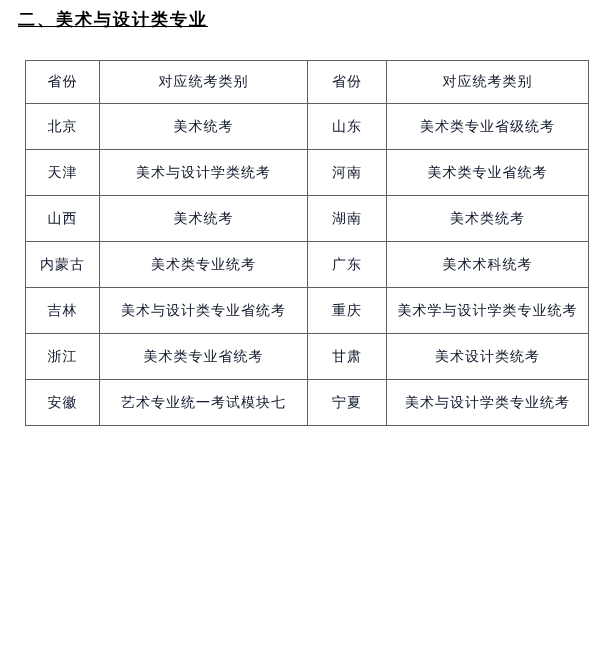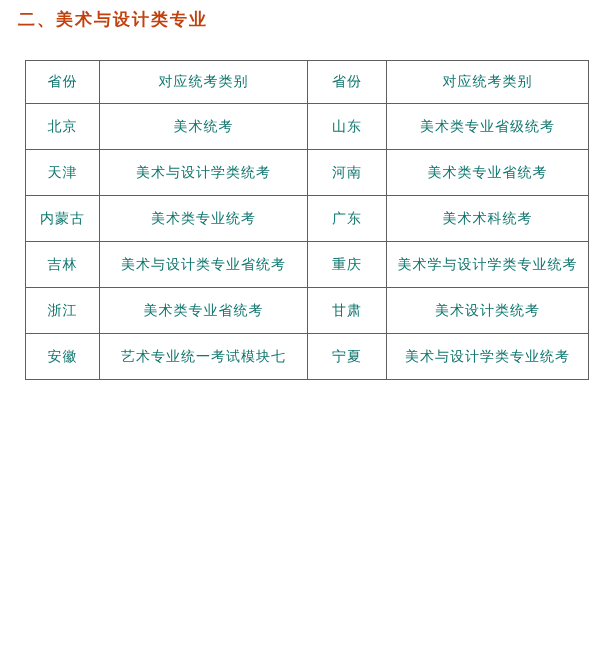--- a/index.html
+++ b/index.html
@@ -15,41 +15,42 @@
     width: 600px;
     height: 666px;
     background: #ffffff;
   }
   .doc-title {
     position: absolute;
     left: 18px;
     top: 8px;
     font-size: 17px;
     font-weight: bold;
-    color: #c2410c;
+    color: #000000;
     letter-spacing: 2px;
     white-space: nowrap;
+    text-decoration: underline;
   }
   table.exam-table {
     position: absolute;
     left: 25px;
     top: 60px;
     width: 563px;
     border-collapse: collapse;
     table-layout: fixed;
   }
   .exam-table col.c-prov-l  { width: 74px; }
   .exam-table col.c-cat-l   { width: 208px; }
   .exam-table col.c-prov-r  { width: 79px; }
   .exam-table col.c-cat-r   { width: 202px; }
   .exam-table th, .exam-table td {
     border: 1px solid #5f5f5f;
     text-align: center;
     vertical-align: middle;
-    color: #0f766e;
+    color: #0f172a;
     font-size: 14px;
     letter-spacing: 1px;
     white-space: nowrap;
     overflow: hidden;
   }
   .exam-table th {
     height: 43px;
     font-weight: normal;
     font-size: 14px;
   }
@@ -87,20 +88,26 @@
         <td>山东</td>
         <td>美术类专业省级统考</td>
       </tr>
       <tr>
         <td>天津</td>
         <td>美术与设计学类统考</td>
         <td>河南</td>
         <td>美术类专业省统考</td>
       </tr>
       <tr>
+        <td>山西</td>
+        <td>美术统考</td>
+        <td>湖南</td>
+        <td>美术类统考</td>
+      </tr>
+      <tr>
         <td>内蒙古</td>
         <td>美术类专业统考</td>
         <td>广东</td>
         <td>美术术科统考</td>
       </tr>
       <tr>
         <td>吉林</td>
         <td>美术与设计类专业省统考</td>
         <td>重庆</td>
         <td>美术学与设计学类专业统考</td>

